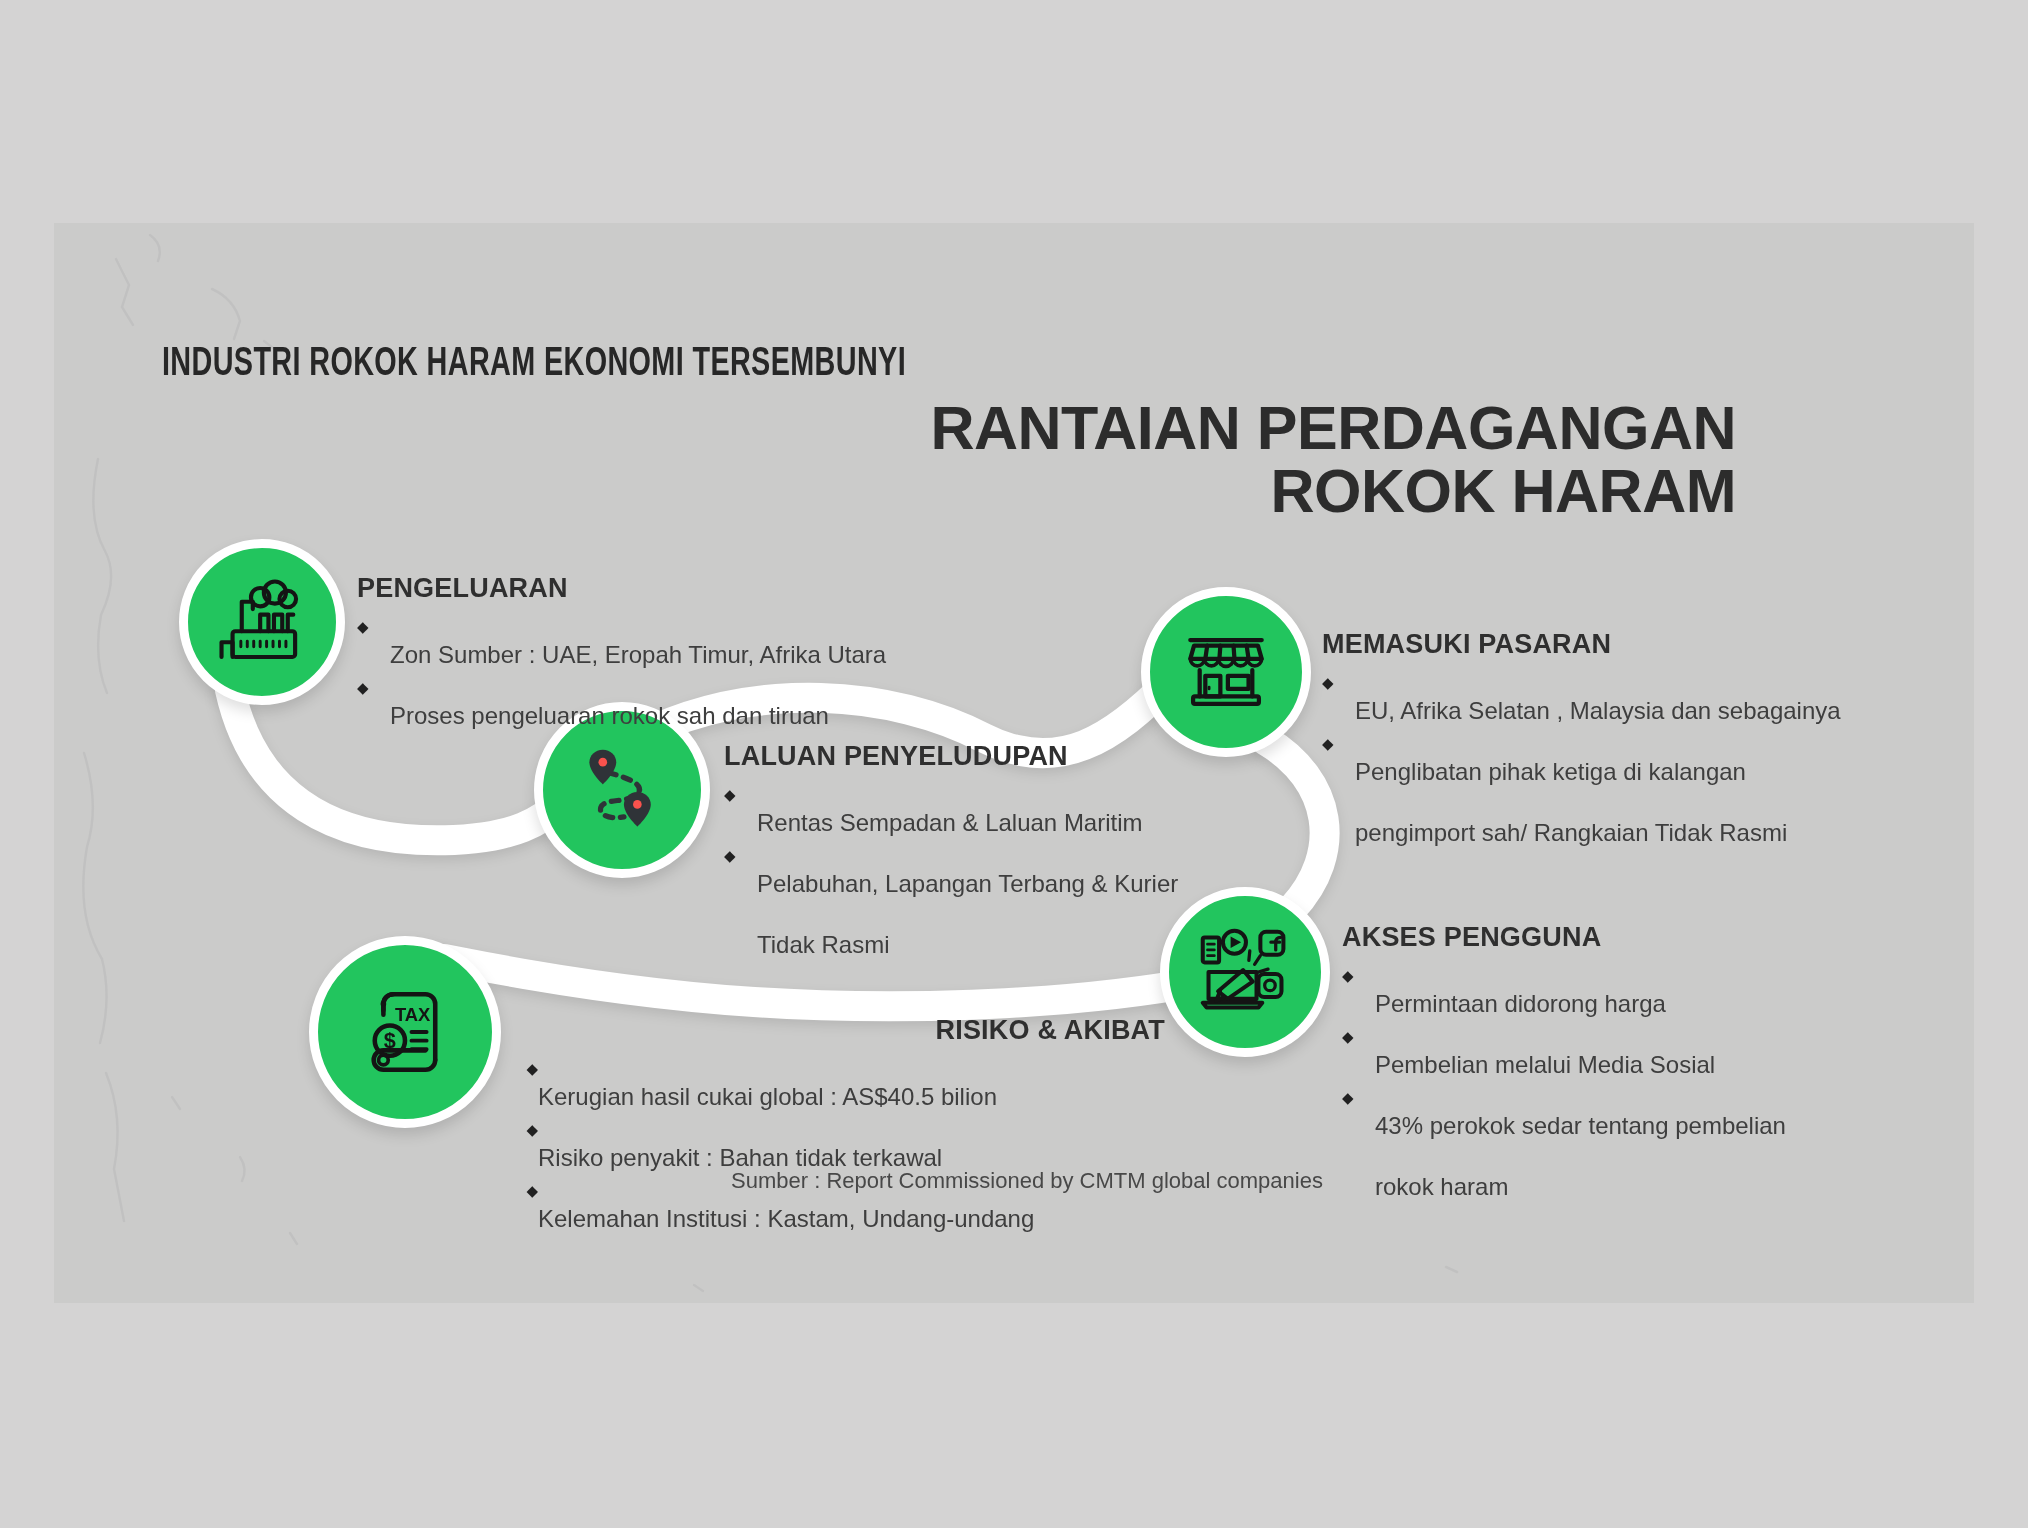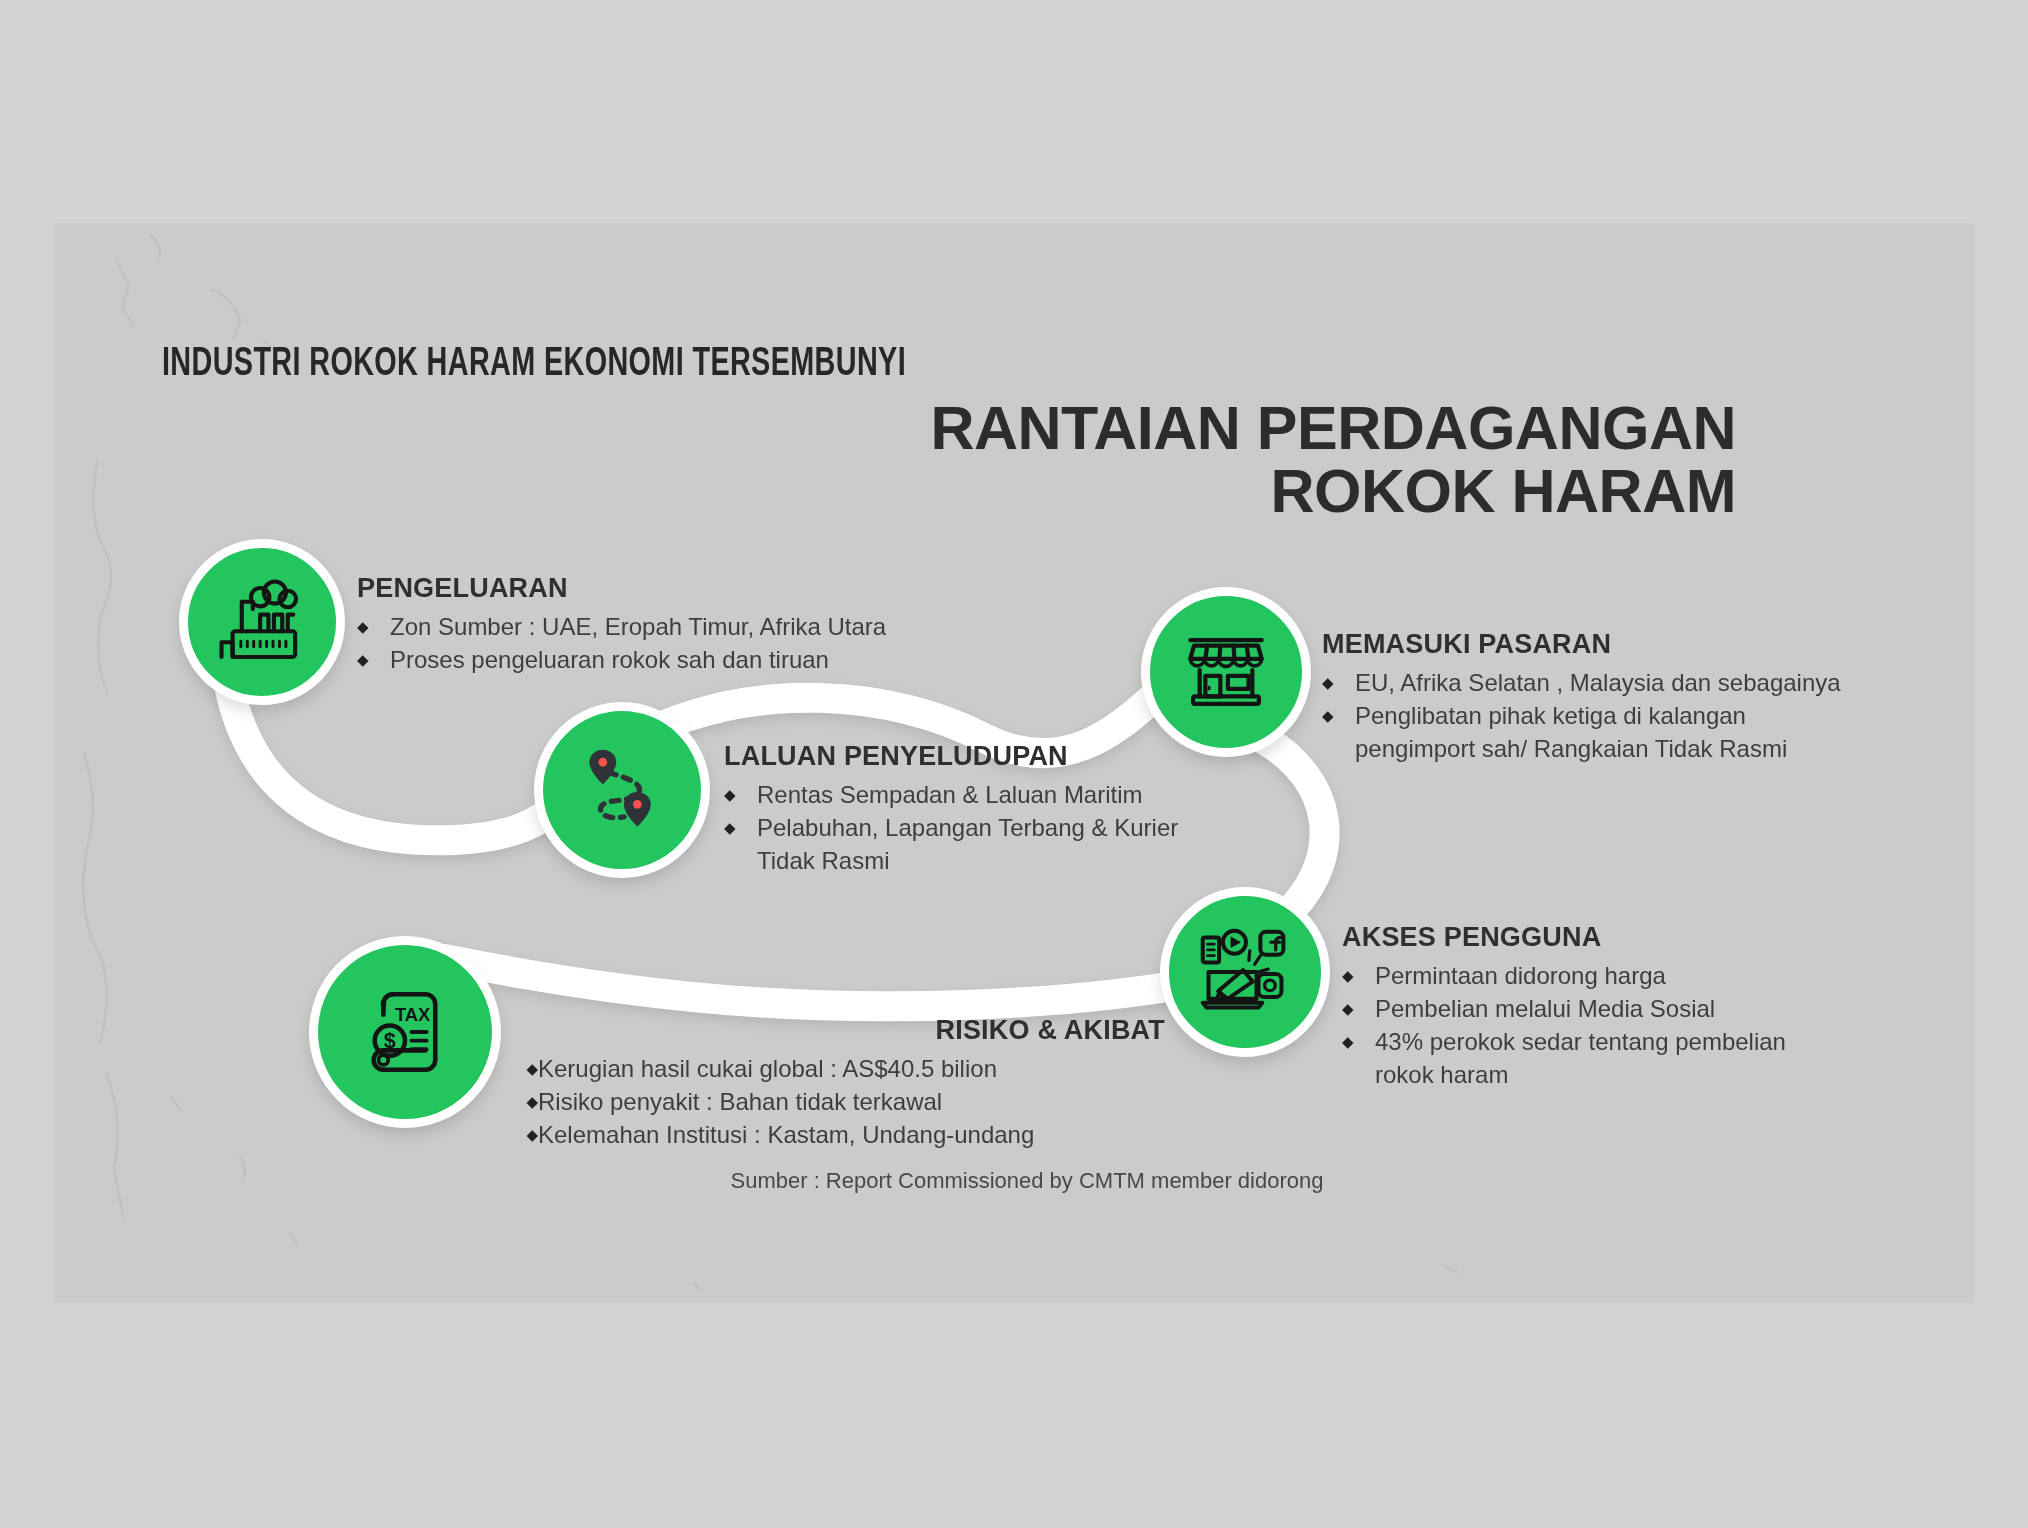--- a/index.html
+++ b/index.html
@@ -31,21 +31,21 @@
     box-shadow:0 7px 14px rgba(0,0,0,.13);
   }
   .node svg{display:block;}
   .nt{position:absolute;}
   .nt h3{
     margin:0 0 7px 0;font-size:27px;line-height:30px;font-weight:700;
     color:#2f2f2f;letter-spacing:.2px;
   }
   .brow{display:flex;align-items:flex-start;font-size:24px;line-height:33px;font-weight:500;color:#3e3e3e;}
   .mk{width:33px;flex:none;font-size:15px;line-height:33px;color:#212121;}
-  .bt .ln{display:block;white-space:nowrap;}
+  .bt .ln{display:block;white-space:nowrap;margin-top:28px;}
   .source{
     position:absolute;left:573px;top:945px;width:800px;text-align:center;
     font-size:22px;color:#484848;
   }
 </style>
 </head>
 <body>
 
 <div class="panel">
 
@@ -236,15 +236,15 @@
         </span>
     </div>
     <div class="brow">
       <span class="mk">◆</span>
       <span class="bt">
           <span class="ln">Kelemahan Institusi : Kastam, Undang-undang</span>
         </span>
     </div>
   </div>
 
-  <div class="source">Sumber : Report Commissioned by CMTM member didorong</div>
+  <div class="source">Sumber : Report Commissioned by CMTM global companies</div>
 
 </div>
 
 </body></html>

